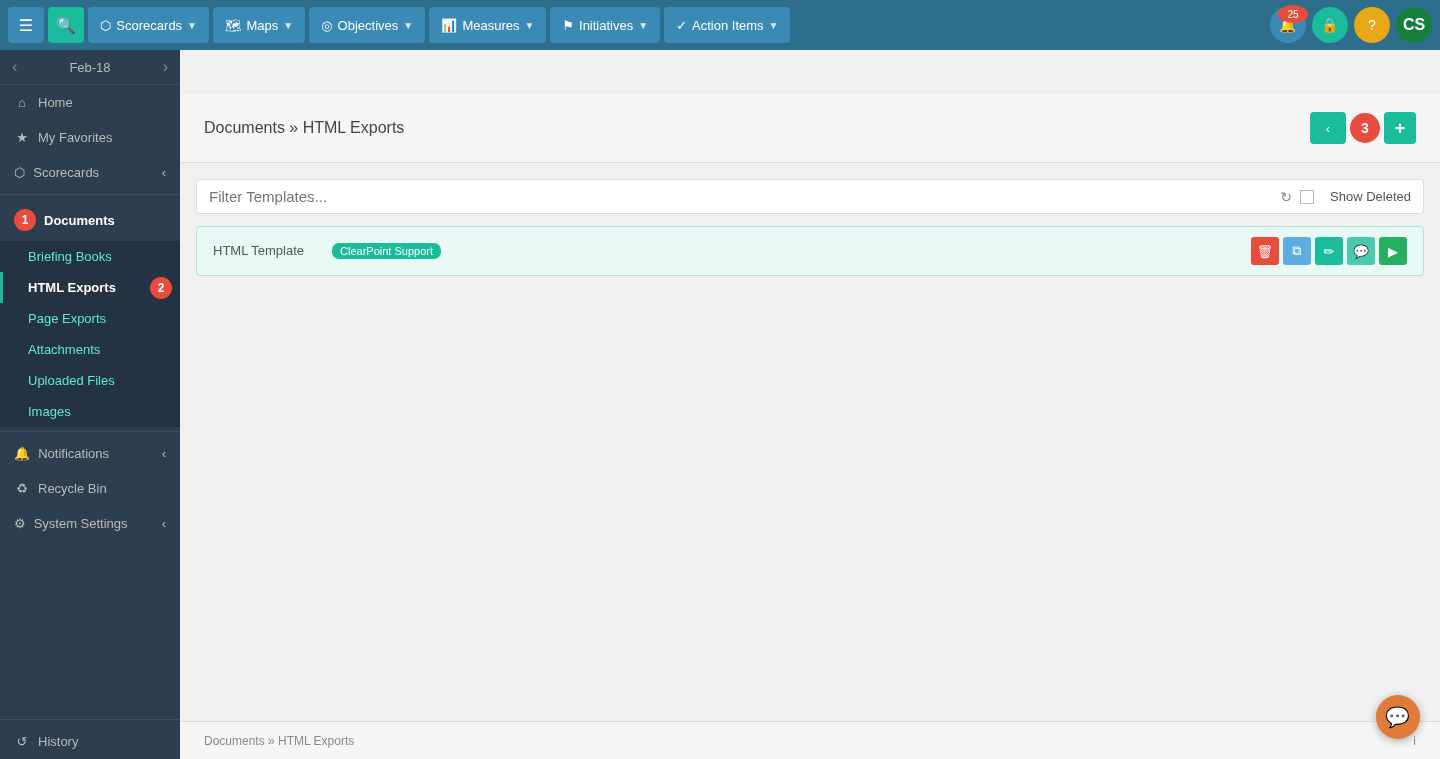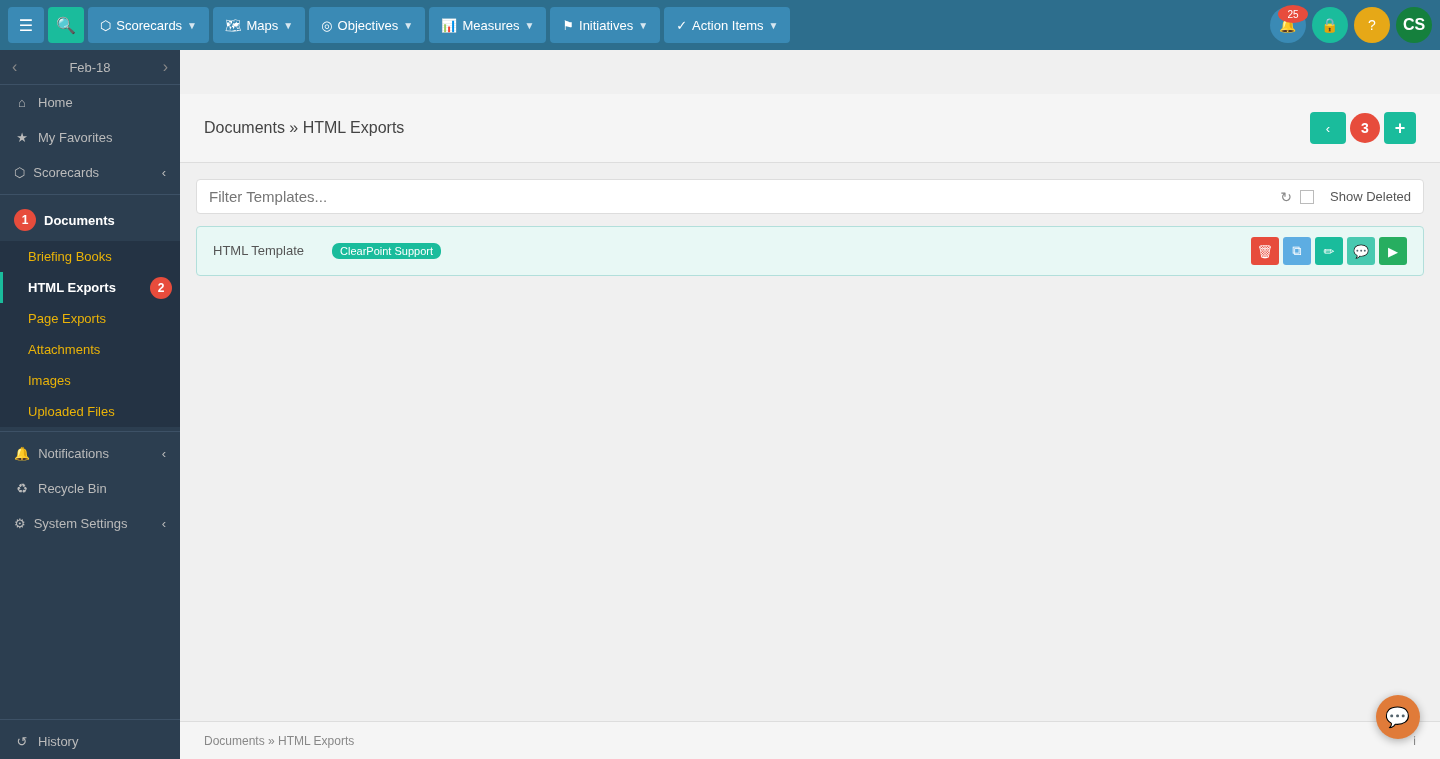--- a/index.html
+++ b/index.html
@@ -156,21 +156,21 @@
       color: #bbb;
       cursor: pointer;
       font-size: 13px;
     }
     .sidebar-section-left { display: flex; align-items: center; gap: 8px; }
     .sidebar-sub {
       background: #243344;
     }
     .sidebar-sub-item {
       padding: 8px 14px 8px 28px;
-      color: #eab308;
+      color: #5eead4;
       cursor: pointer;
       font-size: 13px;
     }
     .sidebar-sub-item.active { color: white; font-weight: bold; border-left: 3px solid #1abc9c; padding-left: 25px; }
     .sidebar-divider { height: 1px; background: #3d5166; margin: 4px 0; }
 
     
     .main {
       margin-left: 180px;
       flex: 1;
@@ -413,22 +413,22 @@
       </div>
     </div>
     <div class="sidebar-sub">
       <div class="sidebar-sub-item">Briefing Books</div>
       <div class="sidebar-sub-item active" style="position:relative;">
         <span>HTML Exports</span>
         <span style="position:absolute;right:8px;top:50%;transform:translateY(-50%);background:#e74c3c;color:white;border-radius:50%;width:22px;height:22px;text-align:center;line-height:22px;font-size:12px;font-weight:bold;">2</span>
       </div>
       <div class="sidebar-sub-item">Page Exports</div>
       <div class="sidebar-sub-item">Attachments</div>
+      <div class="sidebar-sub-item">Uploaded Files</div>
       <div class="sidebar-sub-item">Images</div>
-      <div class="sidebar-sub-item">Uploaded Files</div>
     </div>
 
     <div class="sidebar-divider"></div>
     <div class="sidebar-section">
       <div class="sidebar-section-left">
         <span>🔔</span>
         <span>Notifications</span>
       </div>
       <span>‹</span>
     </div>

